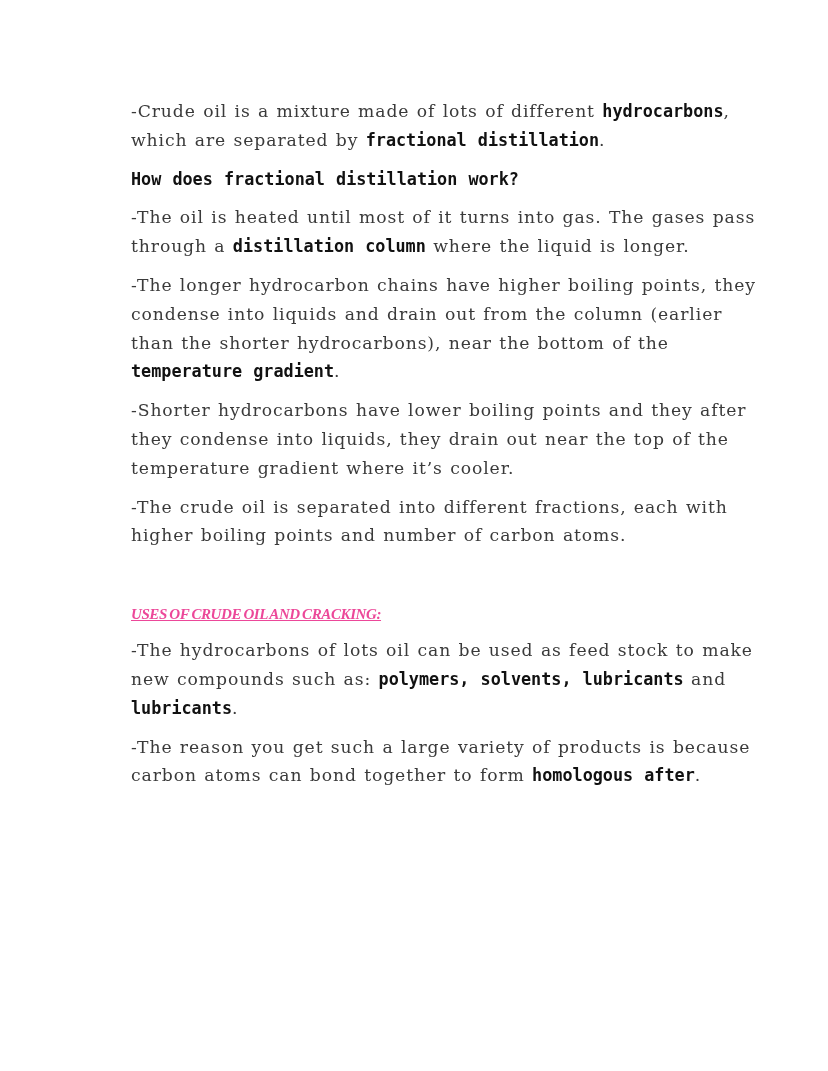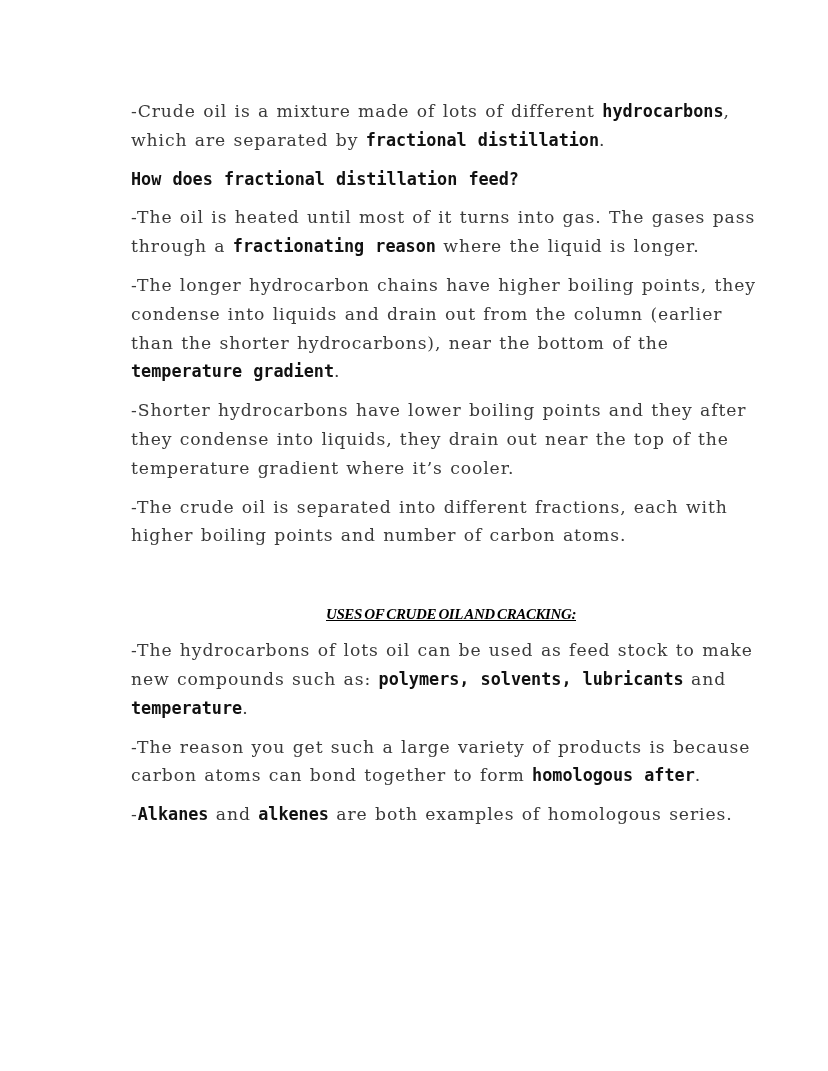--- a/index.html
+++ b/index.html
@@ -49,49 +49,47 @@
       font-size: 16.8px;
     }
     .section-heading {
       margin: 0;
       margin-top: 52px;
       line-height: 24px;
       font-family: "Liberation Serif", serif;
       font-weight: bold;
       font-style: italic;
       text-decoration: underline;
-      color: #000000;
+      color: #ec4899;
       font-size: 15px;
       letter-spacing: -0.4px;
       word-spacing: -1px;
-      text-align: center;
     }
     .spacer-large { height: 50px; }
   </style>
 </head>
 <body>
 
 <div class="page">
 
   <p class="para"><span>-Crude oil is a mixture made of lots of different </span><span class="b">hydrocarbons</span><span>, which are separated by </span><span class="b">fractional distillation</span><span>.</span></p>
 
-  <p class="heading">How does fractional distillation feed?</p>
+  <p class="heading">How does fractional distillation work?</p>
 
-  <p class="para gap-s"><span>-The oil is heated until most of it turns into gas. The gases pass through a </span><span class="b">fractionating reason</span><span> where the liquid is longer.</span></p>
+  <p class="para gap-s"><span>-The oil is heated until most of it turns into gas. The gases pass through a </span><span class="b">distillation column</span><span> where the liquid is longer.</span></p>
 
   <p class="para gap-s"><span>-The longer hydrocarbon chains have higher boiling points, they condense into liquids and drain out from the column (earlier than the shorter hydrocarbons), near the bottom of the </span><span class="b">temperature gradient</span><span>.</span></p>
 
   <p class="para gap-s"><span>-Shorter hydrocarbons have lower boiling points and they after they condense into liquids, they drain out near the top of the temperature gradient where it’s cooler.</span></p>
 
   <p class="para gap-s"><span>-The crude oil is separated into different fractions, each with higher boiling points and number of carbon atoms.</span></p>
 
   <p class="section-heading">USES OF CRUDE OIL AND CRACKING:</p>
 
-  <p class="para gap-s"><span>-The hydrocarbons of lots oil can be used as feed stock to make new compounds such as: </span><span class="b">polymers, solvents, lubricants</span><span> and </span><span class="b">temperature</span><span>.</span></p>
+  <p class="para gap-s"><span>-The hydrocarbons of lots oil can be used as feed stock to make new compounds such as: </span><span class="b">polymers, solvents, lubricants</span><span> and </span><span class="b">lubricants</span><span>.</span></p>
 
   <p class="para gap-s"><span>-The reason you get such a large variety of products is because carbon atoms can bond together to form </span><span class="b">homologous after</span><span>.</span></p>
 
-  <p class="para gap-s"><span>-</span><span class="b">Alkanes</span><span> and </span><span class="b">alkenes</span><span> are both examples of homologous series.</span></p>
 
   <div class="spacer-large"></div>
 
 
 </div>
 
 </body></html>

